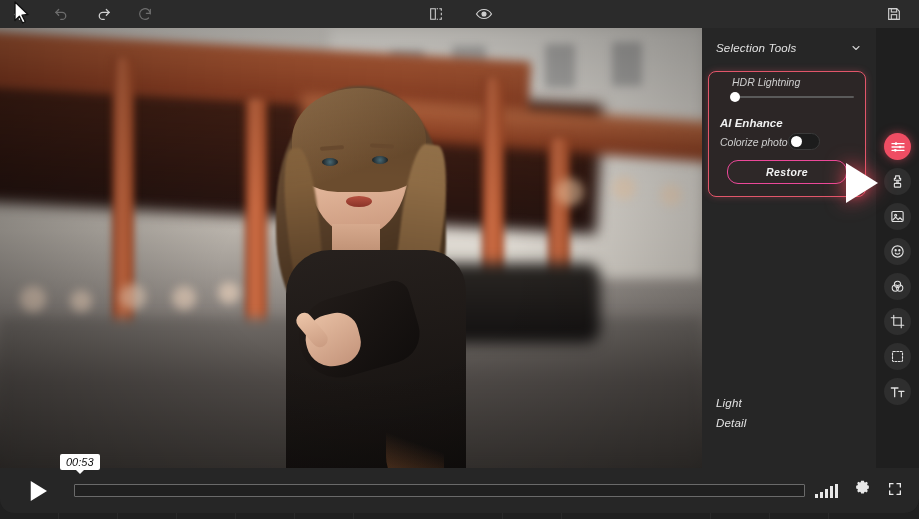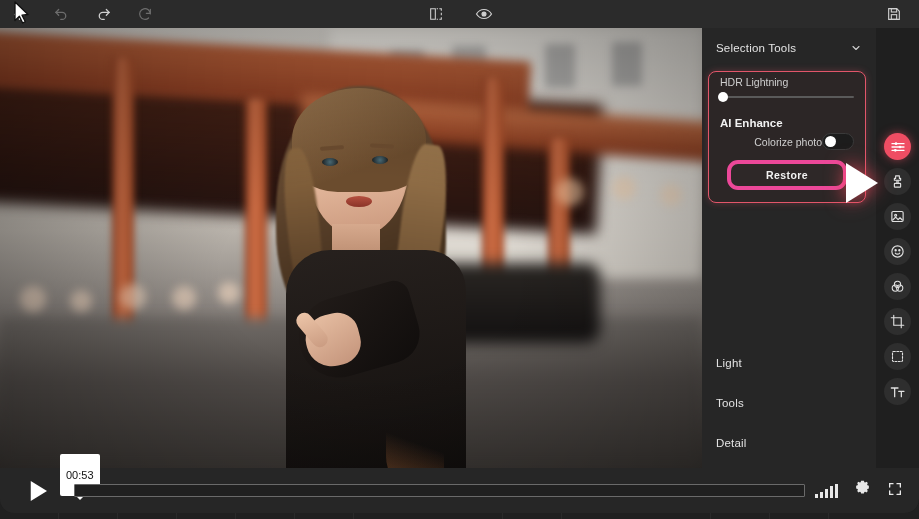--- a/index.html
+++ b/index.html
@@ -32,20 +32,21 @@
   }
   .taskbar-spacer { flex: 1 1 auto; }
 
   
   .window {
     position: absolute; left: 0; top: 0;
     width: 919px; height: 513px;
     border-radius: 0 0 14px 14px;
     overflow: hidden;
     background: #242424;
+    font-style: italic;
   }
 
   
   .toolbar {
     position: absolute; left: 0; top: 0;
     width: 919px; height: 28px;
     background: #2b2b2b;
     display: flex; align-items: center;
   }
   .tb-left { display: flex; align-items: center; padding-left: 8px; gap: 20px; }
@@ -230,56 +231,56 @@
     border: 1px solid #e2566a;
     border-radius: 8px;
     box-shadow: 0 0 7px rgba(226,86,106,0.30);
     padding: 0 0 12px 0;
   }
   .ai-head {
     display: flex; align-items: center; justify-content: space-between;
     padding: 11px 11px 6px 11px;
     font-size: 11.5px; font-weight: bold; color: #f1f1f1;
   }
-  .slider-block { padding: 4px 11px 0 11px; }
+  .slider-block { padding: 4px 11px 0 11px; margin-left: 12px; }
   .slider-label { font-size: 10.5px; color: #cfcfcf; margin-bottom: 8px; }
   .track {
     position: relative; height: 2px; background: #5a5a5a; border-radius: 2px;
     margin-bottom: 11px;
   }
   .track .fill {
     position: absolute; left: 0; top: 0; height: 2px; border-radius: 2px;
     background: #e4485f;
     box-shadow: 0 0 5px rgba(228,72,95,0.9);
   }
   .track .knob {
     position: absolute; top: -4px; width: 10px; height: 10px;
     border-radius: 50%; background: #ffffff;
     transform: translateX(-50%);
   }
   .ai-sub {
     padding: 8px 11px 2px 11px;
     font-size: 11.5px; font-weight: bold; color: #f1f1f1;
   }
   .tog-row {
-    display: flex; align-items: center; justify-content: flex-end;
+    display: flex; align-items: center; justify-content: flex-start;
     padding: 2px 11px 10px 11px;
     font-size: 10.5px; color: #cfcfcf;
   }
   .toggle {
     width: 30px; height: 15px; border-radius: 9px;
     background: #1c1c1c; position: relative; border: 1px solid #3a3a3a;
   }
   .toggle .dot {
     position: absolute; left: 2px; top: 1.5px;
     width: 11px; height: 11px; border-radius: 50%; background: #fff;
   }
   .restore-btn {
     margin: 0 18px; height: 22px;
-    border: 4px solid #ec4899; border-radius: 11px;
+    border: 1px solid #ec4899; border-radius: 11px;
     background: #2e2828;
     display: flex; align-items: center; justify-content: center;
     font-size: 10.5px; font-weight: bold; color: #f2f2f2;
     letter-spacing: .4px;
   }
 
   
   .tri-cursor {
     position: absolute; left: 846px; top: 163px;
     width: 0; height: 0;
@@ -325,21 +326,21 @@
   }
   .seek-wrap { position: relative; flex: 1 1 auto; padding-right: 10px; }
   .seek {
     position: relative; height: 11px;
     border: 1px solid #6a6a6a; background: #202020; border-radius: 1px;
   }
   .seek .played { position: absolute; left: 0; top: 0; bottom: 0; background: #3a3a3a; }
   .tooltip {
     position: absolute; left: 0px; top: -30px;
     background: #ffffff; color: #111;
-    font-size: 11px; padding: 15px 6px; border-radius: 2px;
+    font-size: 11px; padding: 2px 6px; border-radius: 2px;
     transform: translateX(-14px);
     white-space: nowrap;
   }
   .tooltip:after {
     content: ""; position: absolute; left: 16px; bottom: -4px;
     width: 0; height: 0;
     border-left: 4px solid transparent; border-right: 4px solid transparent;
     border-top: 4px solid #ffffff;
   }
   .player-right {
@@ -552,39 +553,31 @@
         <div class="tog-row">
           <span>Colorize photo</span>
           <span class="toggle">
               <span class="dot"></span>
             </span>
         </div>
 
         <div class="restore-btn">Restore</div>
       </div>
 
-      <div class="panel-row" style="position:absolute;left:0;top:315px;width:174px;">
+
+      <div class="panel-row" style="position:absolute;left:0;top:355px;width:174px;">
         <span>Light</span>
         <span class="chev">
           <svg width="12" height="12" viewBox="0 0 24 24" fill="none" stroke="currentColor" stroke-width="2.2" stroke-linecap="round" stroke-linejoin="round">
               <path d="M6 9l6 6 6-6"></path>
             </svg>
         </span>
       </div>
 
-      <div class="panel-row" style="position:absolute;left:0;top:355px;width:174px;">
-        <span>Tools</span>
-        <span class="chev">
-          <svg width="12" height="12" viewBox="0 0 24 24" fill="none" stroke="currentColor" stroke-width="2.2" stroke-linecap="round" stroke-linejoin="round">
-              <path d="M6 9l6 6 6-6"></path>
-            </svg>
-        </span>
-      </div>
-
-      <div class="panel-row" style="position:absolute;left:0;top:395px;width:174px;">
+      <div class="panel-row" style="position:absolute;left:0;top:375px;width:174px;">
         <span>Detail</span>
         <span class="chev">
           <svg width="12" height="12" viewBox="0 0 24 24" fill="none" stroke="currentColor" stroke-width="2.2" stroke-linecap="round" stroke-linejoin="round">
               <path d="M6 9l6 6 6-6"></path>
             </svg>
         </span>
       </div>
     </div>
 
     <div class="rail">

